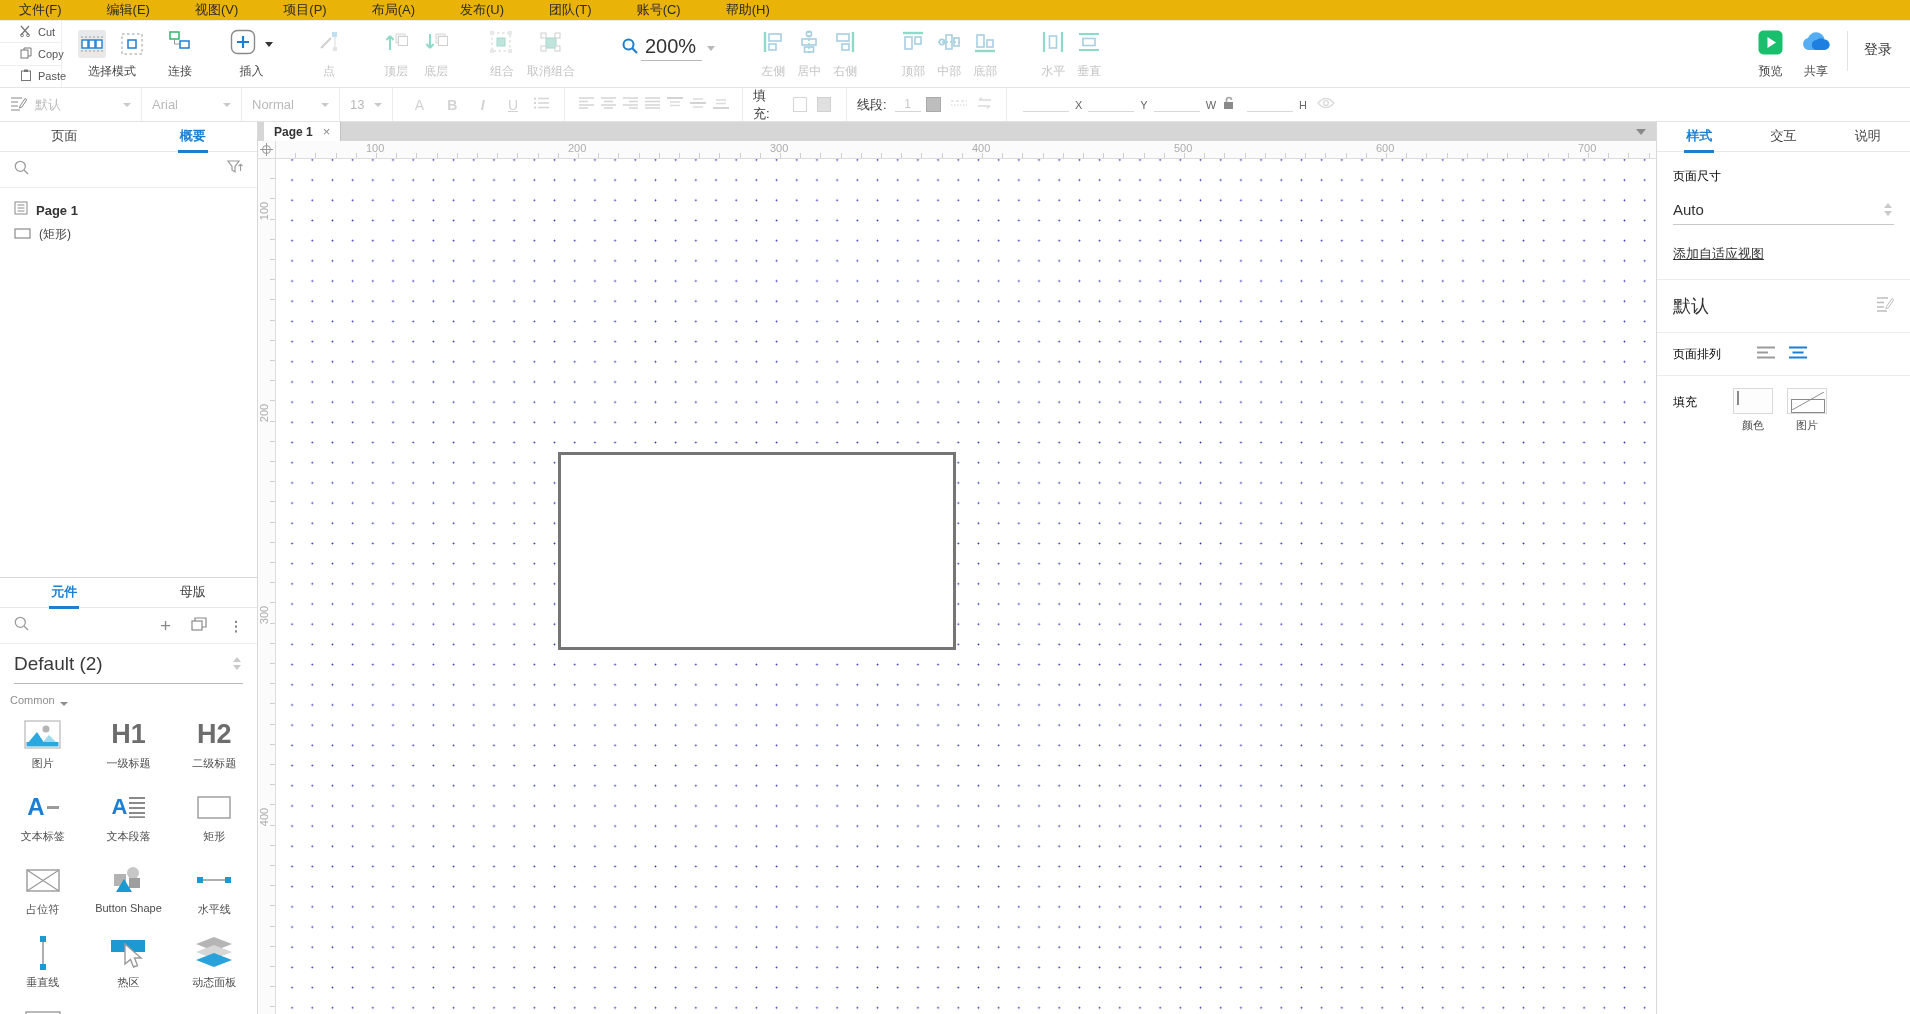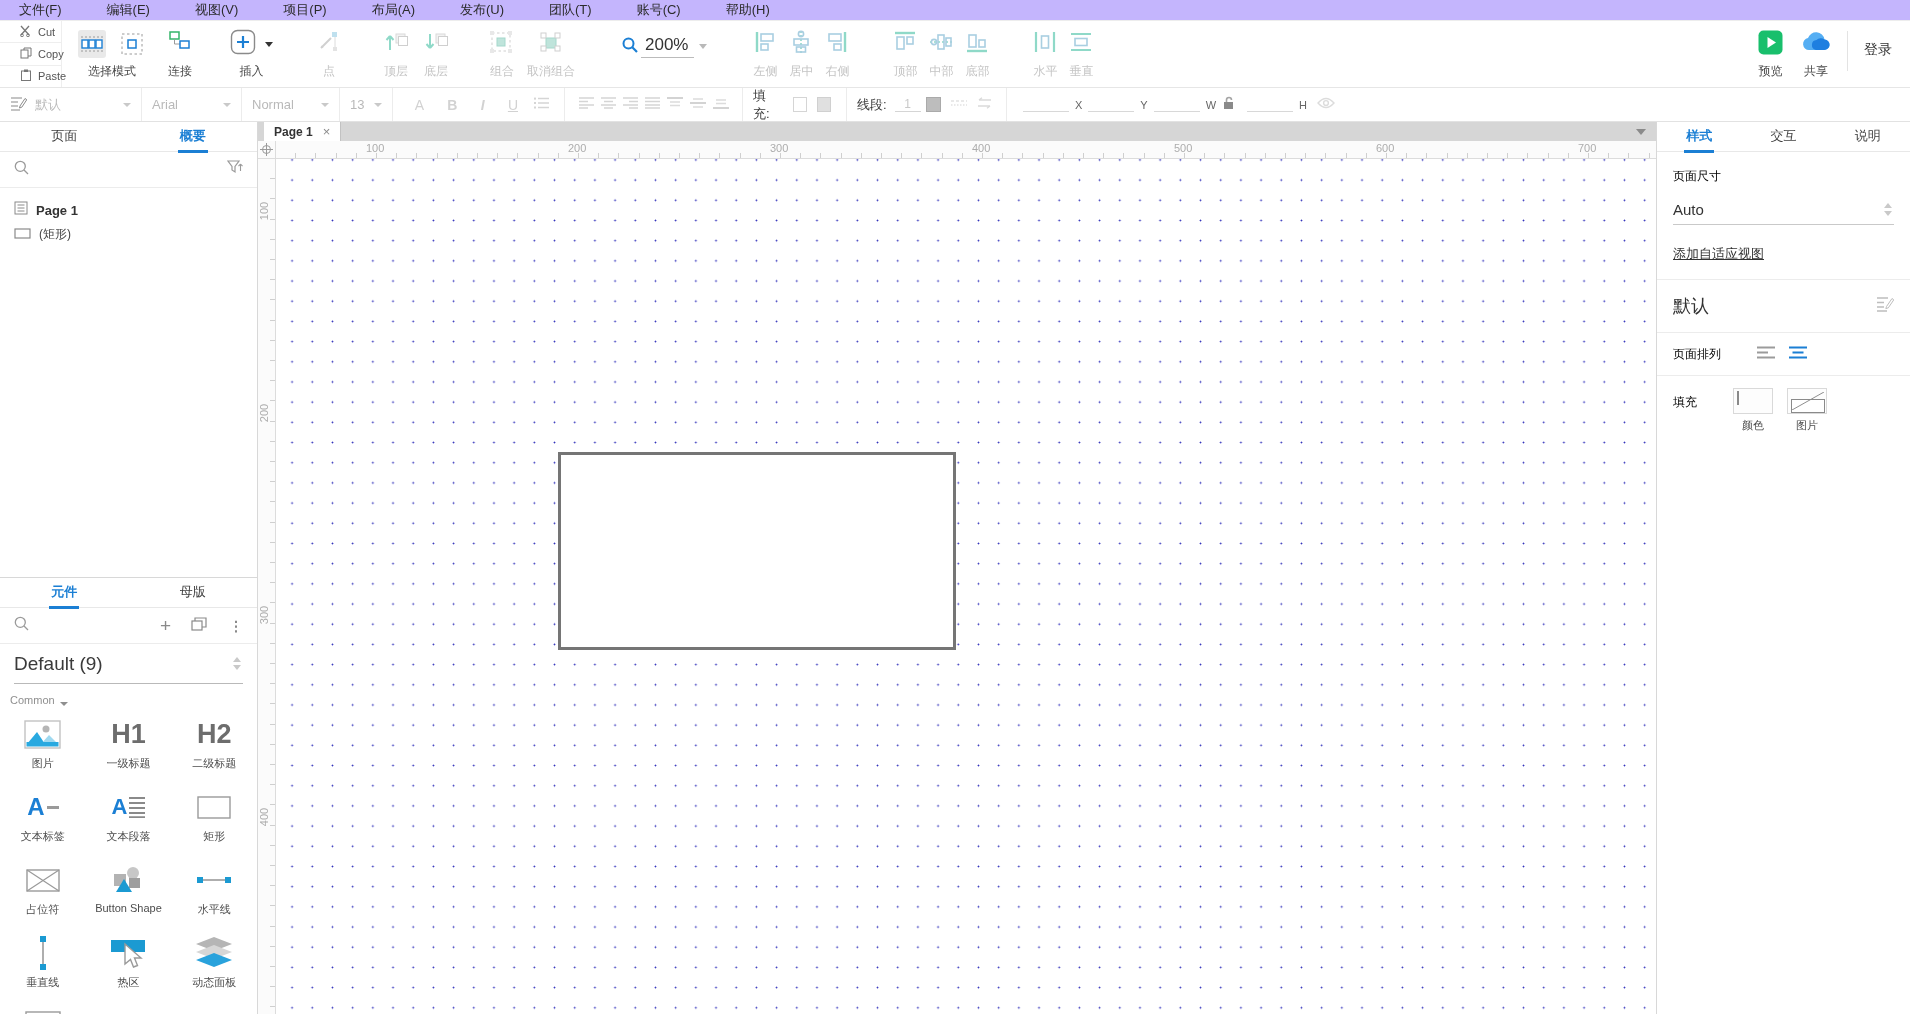--- a/index.html
+++ b/index.html
@@ -3,39 +3,39 @@
 <meta charset="utf-8">
 <style>
   * { box-sizing: border-box; margin: 0; padding: 0; }
   html,body { width:1910px; height:1014px; overflow:hidden;
     font-family:"Liberation Sans", sans-serif; background:#fff; color:#333;
     -webkit-font-smoothing:antialiased; }
   .app { width:1910px; height:1014px; display:flex; flex-direction:column; }
 
   
   .menubar { height:21px; display:flex; align-items:center; padding-left:10px;
-    background:#c4b5fd; border-bottom:1px solid #ededed; flex:0 0 auto; }
+    background:#eab308; border-bottom:1px solid #ededed; flex:0 0 auto; }
   .menubar span { font-size:13px; color:#2b2b2b; padding:0 9px; margin-right:27px; cursor:default; }
 
   
   .toolrow1 { height:67px; display:flex; align-items:stretch; background:#fff;
     border-bottom:1px solid #e6e6e6; flex:0 0 auto; }
   .clipcol { width:62px; border-right:1px solid #eee; display:flex; flex-direction:column; }
   .cliprow { flex:1; display:flex; align-items:center; padding-left:20px; gap:6px;
     border-bottom:1px solid #eee; font-size:11px; color:#555; }
   .cliprow:last-child { border-bottom:none; }
   .tools { display:flex; align-items:flex-start; padding-top:8px; flex:1; }
   .tool { display:flex; flex-direction:column; align-items:center; cursor:pointer; }
   .ticon { height:30px; display:flex; align-items:center; justify-content:center; gap:12px; }
   .tlabel { font-size:12px; color:#4a4a4a; margin-top:4px; white-space:nowrap; }
   .tool.dis .tlabel { color:#c4c4c4; }
   .iconbox { width:28px; height:28px; display:flex; align-items:center; justify-content:center; border-radius:3px; }
   .iconbox.sel { background:#e9e9e9; }
   .zoomctl { display:flex; align-items:center; margin-top:6px; }
-  .zoomval { font-size:17px; color:#333; border-bottom:1px solid #bbb; padding:0 6px 2px 4px; }
+  .zoomval { font-size:20px; color:#333; border-bottom:1px solid #bbb; padding:0 6px 2px 4px; }
   .caret { width:0; height:0; border-left:4px solid transparent; border-right:4px solid transparent;
     border-top:5px solid #555; margin-left:5px; }
   .caret.lt { border-top-color:#b9b9b9; }
   .rtools { display:flex; align-items:flex-start; padding-top:8px; margin-left:auto; margin-right:18px; }
   .vline { width:1px; height:40px; background:#e3e3e3; margin:2px 16px 0; }
   .login { font-size:14px; color:#333; margin-top:12px; cursor:pointer; }
 
   
   .toolrow2 { height:34px; display:flex; align-items:center; background:#fff;
     border-bottom:1px solid #e2e2e2; flex:0 0 auto; font-size:13px; color:#b9b9b9; }
@@ -620,21 +620,21 @@
           <span style="font-size:19px;color:#8a8a8a;line-height:1">+</span>
           <span style="margin-left:10px">
             <svg width="16" height="14" viewBox="0 0 16 14">
                 <rect x="1" y="4" width="10" height="9" fill="#fff" stroke="#8a8a8a" stroke-width="1.2"></rect>
                 <path d="M4 4 V1 H15 V10 H11" fill="none" stroke="#8a8a8a" stroke-width="1.2"></path>
               </svg>
           </span>
           <span style="margin-left:12px;font-size:14px;color:#8a8a8a;font-weight:bold">⋮</span>
         </div>
         <div class="libline">
-          <span class="libname">Default (9)</span>
+          <span class="libname">Default (2)</span>
           <span class="stepper">
               <i class="up"></i>
               <i class="dn"></i>
             </span>
         </div>
         <div class="commonrow">
           <span>Common</span>
           <span class="caret-sm"></span>
         </div>
 

